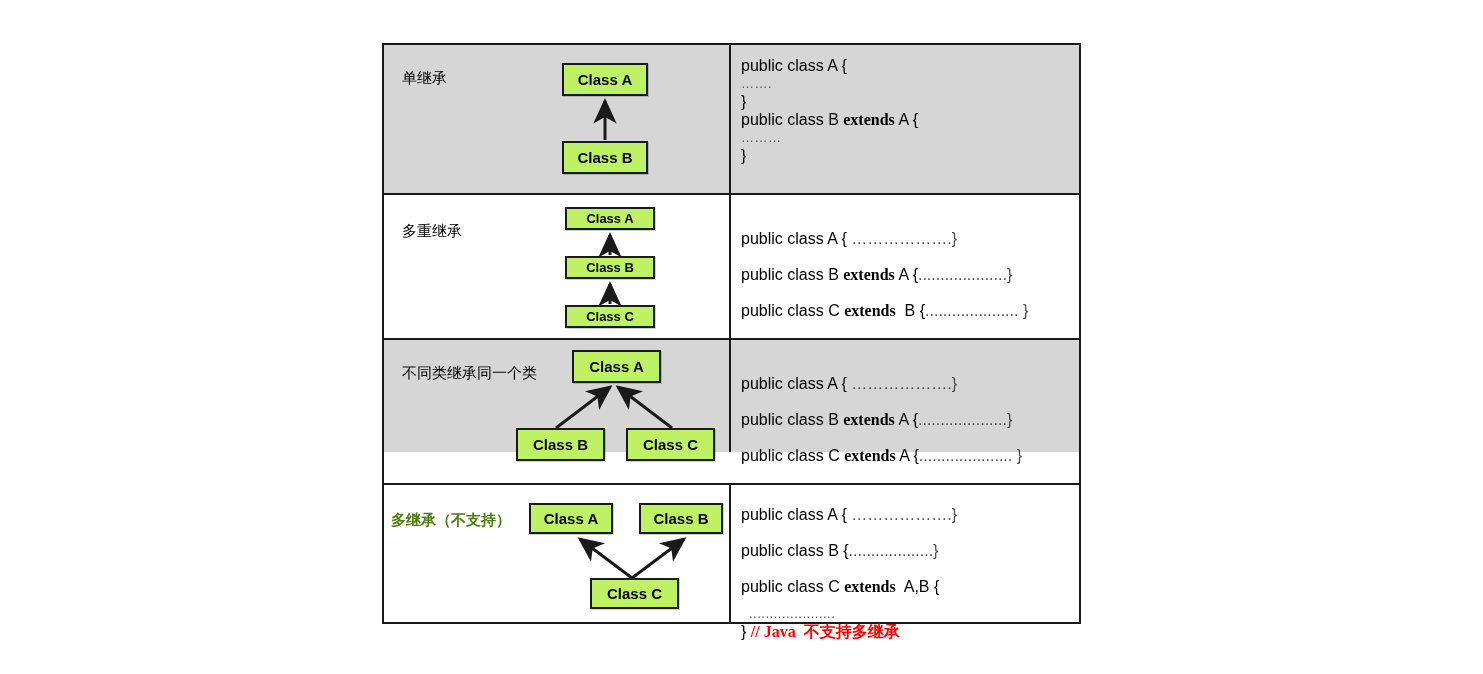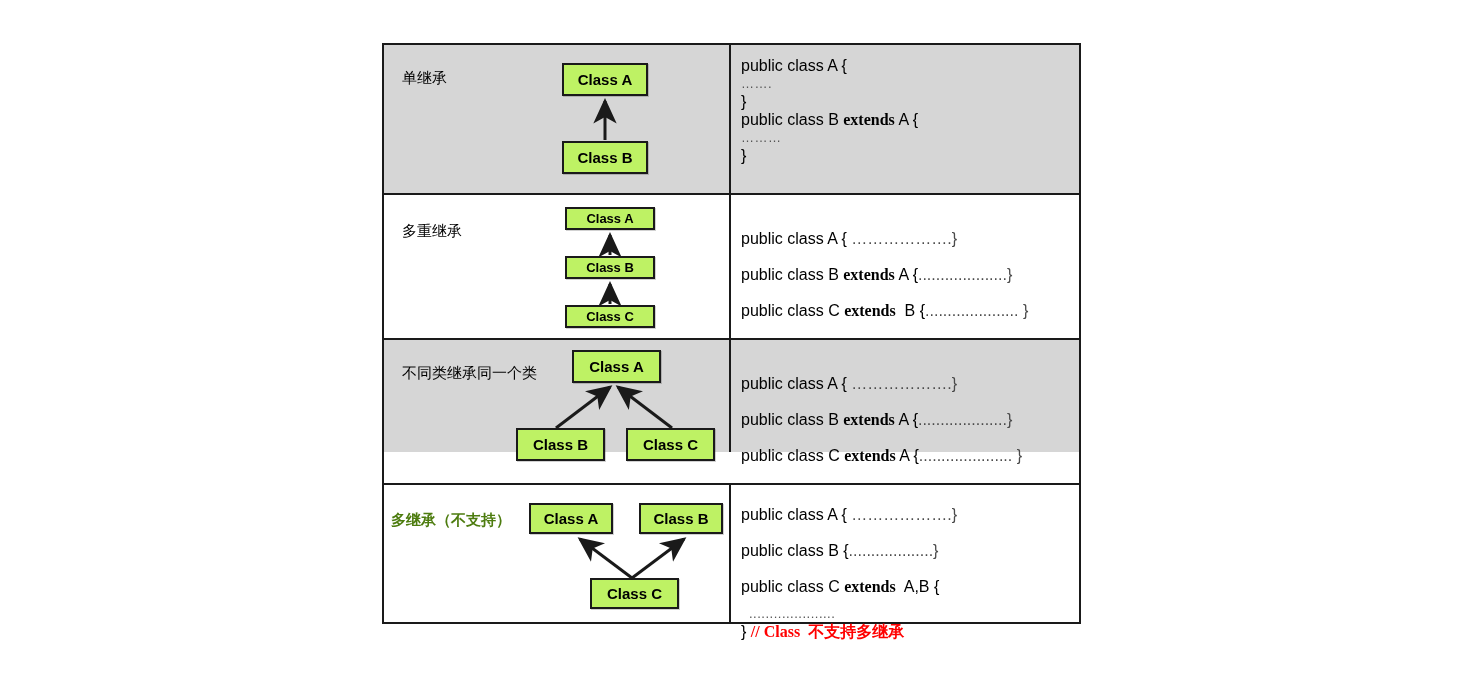--- a/index.html
+++ b/index.html
@@ -231,18 +231,18 @@
         <line x1="248" y1="93" x2="300" y2="54" stroke="#1a1a1a" stroke-width="3" marker-end="url(#ah4)"></line>
       </svg>
     </div>
 
     <div class="code-cell">
       <div class="code-block" style="top:12px;">
         <div class="code-line" style="line-height:36px;"><span>public class A { </span><span class="dim">……………….}</span></div>
         <div class="code-line" style="line-height:36px;"><span>public class B {</span><span class="dim">...................}</span></div>
         <div class="code-line" style="line-height:36px;"><span>public class C </span><b>extends</b><span>  A,B {</span></div>
         <div class="code-line dots" style="line-height:17px; padding-left:8px;">.....................</div>
-        <div class="code-line" style="line-height:19px;"><span>} </span><b class="code-line red" style="display:inline; font-weight:bold;">// Class  不支持多继承</b></div>
+        <div class="code-line" style="line-height:19px;"><span>} </span><b class="code-line red" style="display:inline; font-weight:bold;">// Java  不支持多继承</b></div>
       </div>
     </div>
   </div>
 
 </div>
 
 </body></html>

